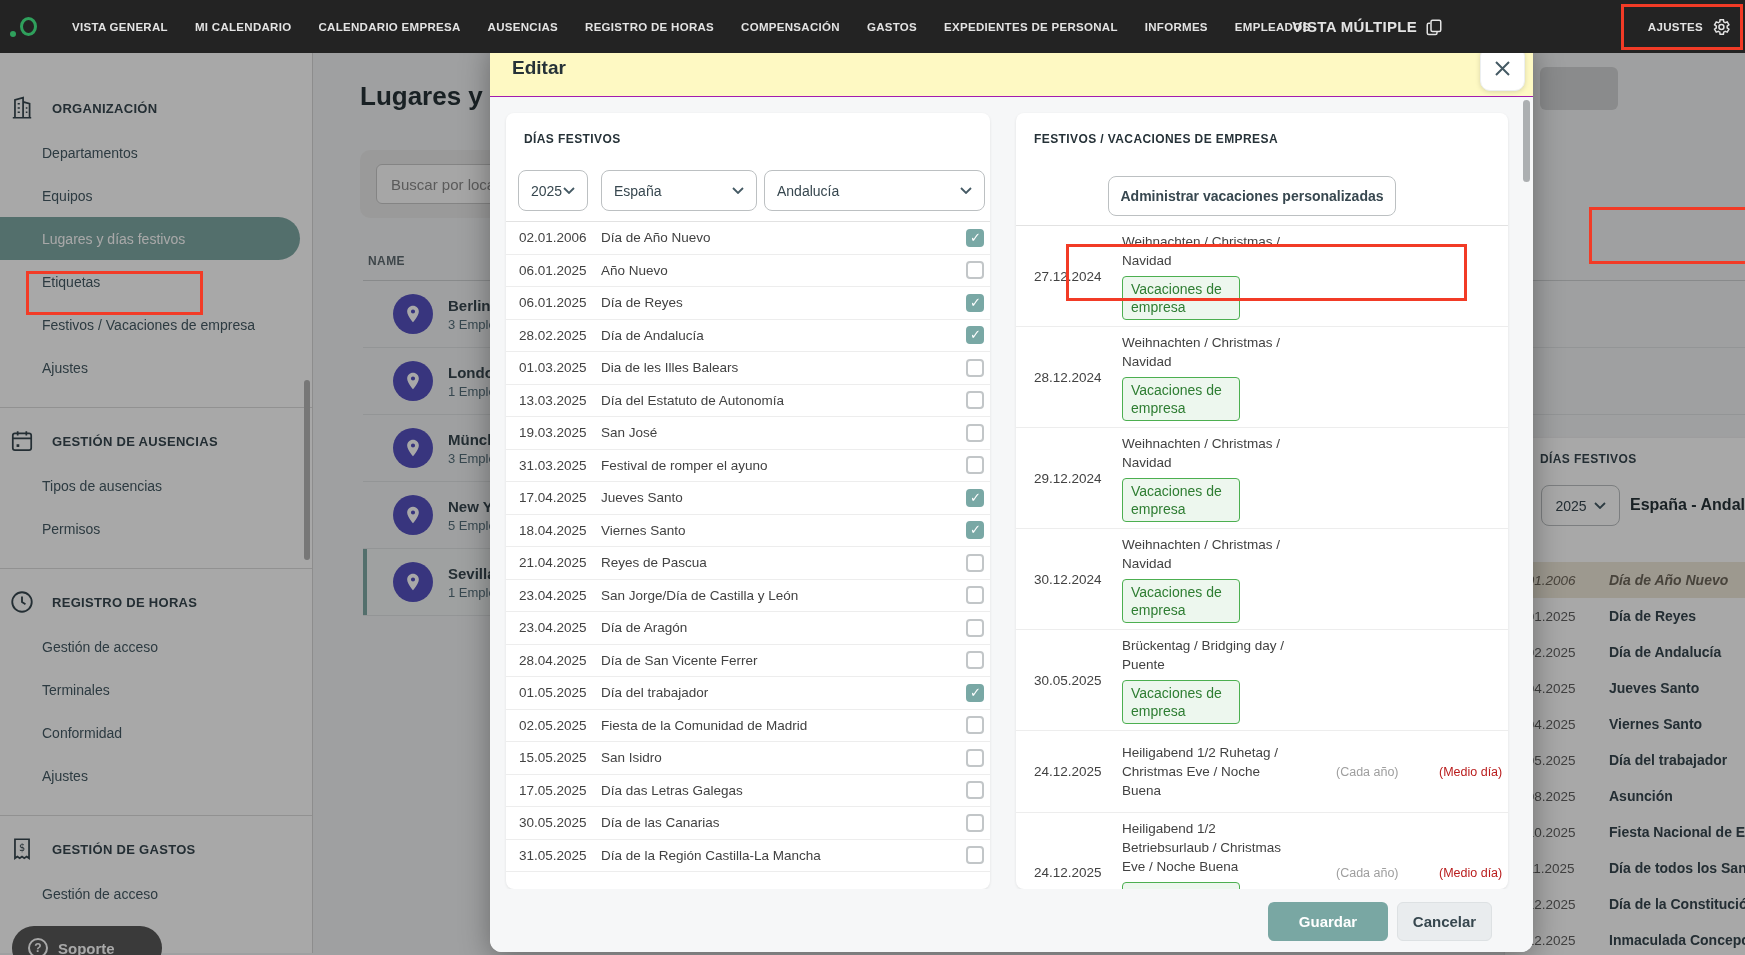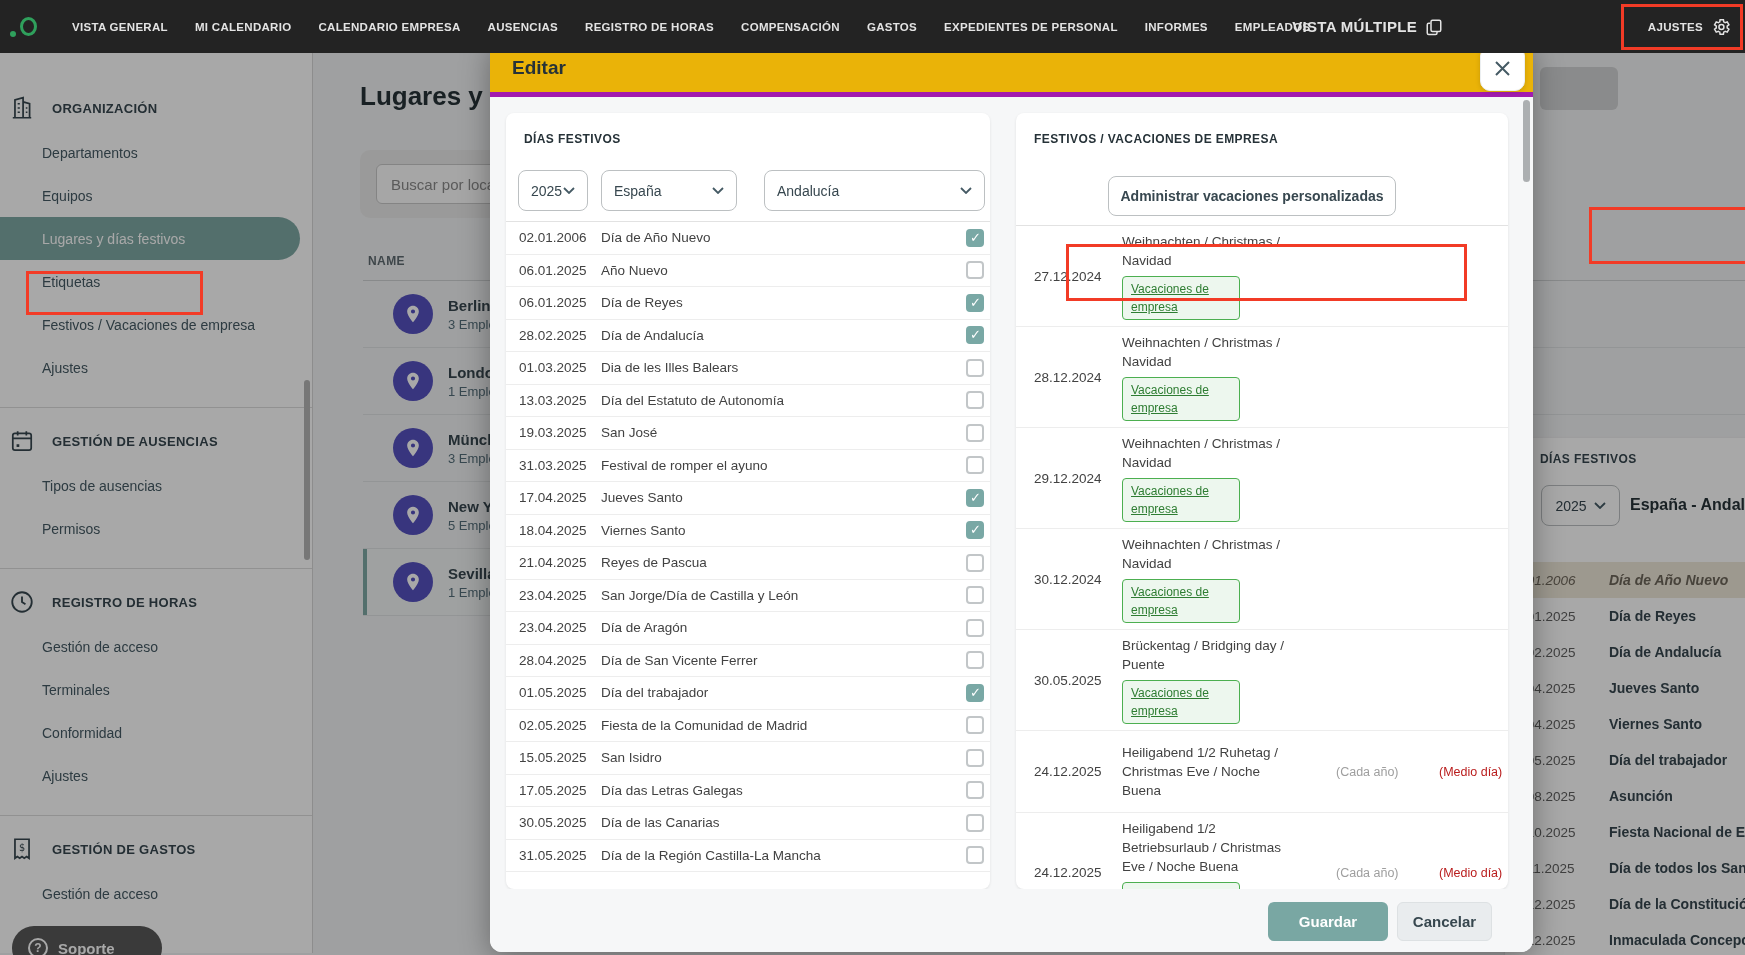--- a/index.html
+++ b/index.html
@@ -74,39 +74,39 @@
   .bg-row .n { font-size:14px; font-weight:700; color:#37474f; white-space:nowrap; }
   .bg-row.hl { background:#efe8d9; font-style:italic; }
   .bg-row.hl .d, .bg-row.hl .n { color:#6d665a; }
 
   
   .overlay { position:absolute; left:0; top:53px; width:1745px; height:902px; background:rgba(0,0,0,.34); z-index:5; }
 
   
   .modal { position:absolute; left:490px; top:40px; width:1043px; height:912px; background:#f6f7f8;
     border-radius:12px; box-shadow:0 6px 30px rgba(0,0,0,.35); z-index:10; }
-  .modal-head { position:absolute; left:0; top:0; width:100%; height:57px; background:#eab308;
-    border-bottom:5px solid #a21caf; border-radius:12px 12px 0 0; }
+  .modal-head { position:absolute; left:0; top:0; width:100%; height:57px; background:#fef9c3;
+    border-bottom:1px solid #a21caf; border-radius:12px 12px 0 0; }
   .modal-title { position:absolute; left:22px; top:17px; font-size:19px; font-weight:700; color:#263238; }
   .modal-close { position:absolute; right:8px; top:6px; width:45px; height:45px; background:#fff;
     border:1px solid #eceff1; border-radius:10px; box-shadow:0 1px 5px rgba(0,0,0,.15);
     display:flex; align-items:center; justify-content:center; cursor:pointer; }
   .modal-scroll { position:absolute; right:3px; top:60px; width:7px; height:82px; background:#acafb1; border-radius:4px; }
 
   .card { position:absolute; background:#fff; border-radius:8px; box-shadow:0 1px 3px rgba(0,0,0,.09); }
   .card-l { left:16px; top:73px; width:484px; height:776px; }
   .card-r { left:526px; top:73px; width:492px; height:776px; overflow:hidden; }
   .card-h { position:absolute; left:18px; top:19px; font-size:12px; font-weight:700; color:#263238; letter-spacing:.4px; }
 
   .dd-area { position:absolute; left:0; top:44px; width:100%; height:65px; border-bottom:1px solid #e2e2e2; }
   .dd { position:absolute; height:41px; border:1.5px solid #bcc0c2; border-radius:8px; background:#fff;
     display:flex; align-items:center; justify-content:space-between; padding:0 12px;
     font-size:14px; color:#37474f; cursor:pointer; }
   .dd-year { left:12px; top:13px; width:70px; }
-  .dd-country { left:95px; top:13px; width:136px; }
+  .dd-country { left:95px; top:13px; width:156px; }
   .dd-region { left:258px; top:13px; width:221px; }
 
   .hol-rows { position:absolute; left:0; top:109px; width:100%; }
   .hrow { height:32.5px; display:flex; align-items:center; border-bottom:1px solid #ededed; padding:0 6px 0 13px; }
   .hrow .hd { width:82px; font-size:13.5px; color:#424242; flex:none; }
   .hrow .hn { flex:1; font-size:13.5px; color:#424242; white-space:nowrap; overflow:hidden; }
 
   .cb { width:18px; height:18px; border:2px solid #c2c6c8; border-radius:4px; background:#fff; flex:none;
     cursor:pointer; position:relative; }
   .cb[data-checked="true"] { background:#79a8a5; border-color:#79a8a5; }
@@ -118,21 +118,21 @@
     display:flex; align-items:center; justify-content:center; cursor:pointer; white-space:nowrap; }
   .emp-rows { position:absolute; left:0; top:112px; width:100%; border-top:1px solid #e2e2e2; }
   .erow { display:flex; align-items:center; border-bottom:1px solid #ededed; padding:6px 16px 6px 18px; }
   .erow .ed { width:88px; font-size:13.5px; color:#424242; flex:none; }
   .erow .emid { width:167px; flex:none; }
   .erow .en { font-size:13.5px; color:#424242; line-height:19px; }
   .erow .ea { width:103px; font-size:12.5px; color:#9e9e9e; flex:none;margin-left:47px; }
   .erow .eh { width:82px; font-size:12.5px; color:#b91c1c; flex:none; }
   .erow .esp { flex:1; }
   .tag { display:inline-block; width:118px; margin-top:6px; border:1.5px solid #4caf50; border-radius:4px;
-    background:#edf7ee; color:#2e7d32; font-size:12px; line-height:18px; padding:3px 8px;text-decoration:underline; }
+    background:#edf7ee; color:#2e7d32; font-size:14px; line-height:18px; padding:3px 8px; }
 
   .modal-foot { position:absolute; left:0; bottom:0; width:100%; height:63px; background:#f6f7f8;
     border-radius:0 0 12px 12px; }
   .btn-save { position:absolute; right:145px; top:13px; width:120px; height:39px; background:#79a7a3;
     border:none; border-radius:6px; color:#fff; font-size:15px; font-weight:700; cursor:pointer;
     font-family:"Liberation Sans",sans-serif; }
   .btn-cancel { position:absolute; right:41px; top:13px; width:95px; height:39px; background:#e9ecee;
     border:1px solid #dde1e3; border-radius:6px; color:#37474f; font-size:15px; font-weight:700; cursor:pointer;
     font-family:"Liberation Sans",sans-serif; }
 

